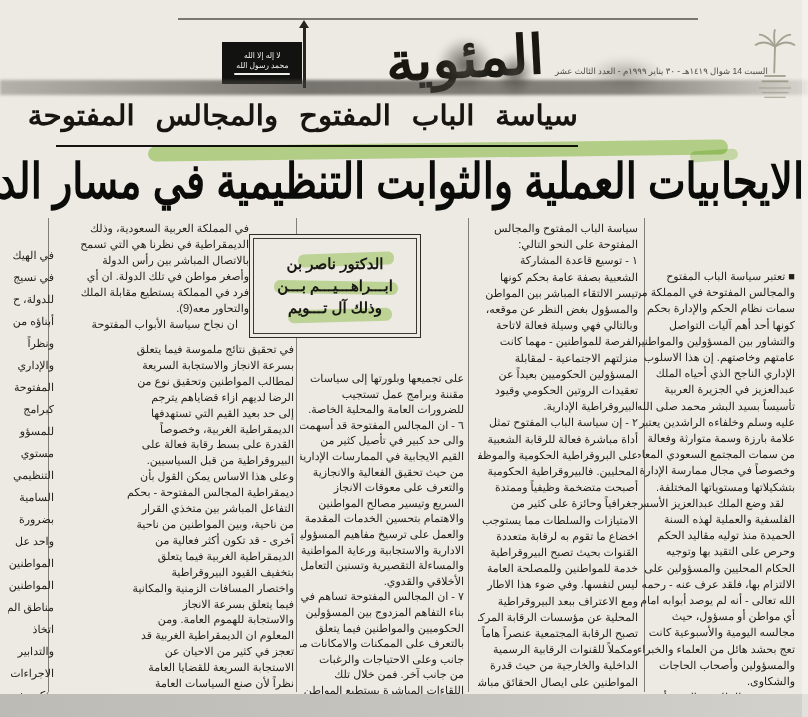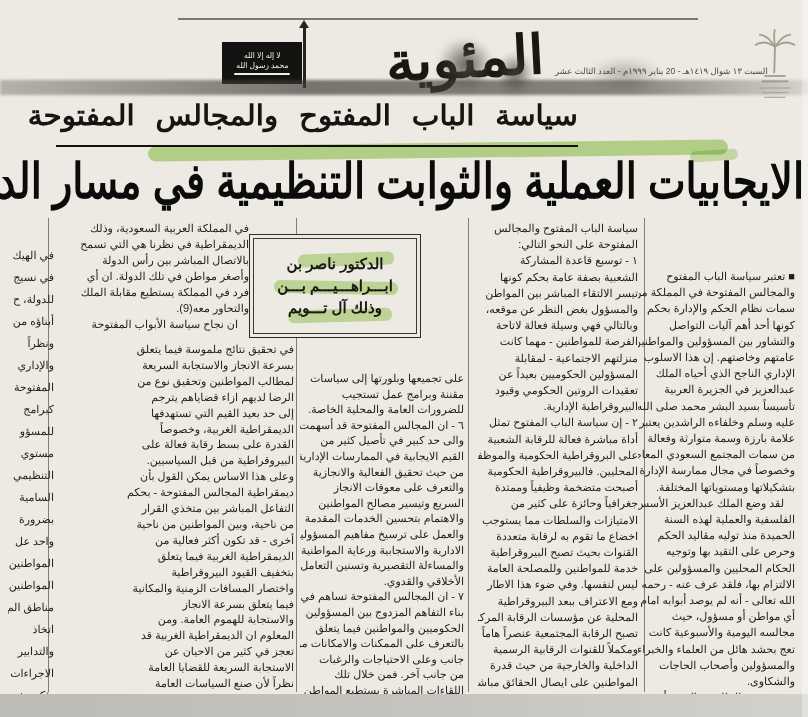--- a/index.html
+++ b/index.html
@@ -99,21 +99,21 @@
   <div class="flag-finial"></div>
   <div class="flag-pole"></div>
 
   <div class="mast-title">المئوية</div>
 
   <div class="ghost g1"></div>
   <div class="ghost g2"></div>
   <div class="ghost g3"></div>
   <div class="mast-shadow"></div>
 
-  <div class="dateline">السبت ١٣ شوال ١٤١٩هـ - 20 يناير ١٩٩٩م - العدد الثالث عشر</div>
+  <div class="dateline">السبت 14 شوال ١٤١٩هـ - ٣٠ يناير ١٩٩٩م - العدد الثالث عشر</div>
 
   <svg class="palm" viewBox="0 0 40 54">
     <g stroke="#93907f" stroke-width="1.4" fill="none">
       <path d="M20 14 L19.4 34"></path>
       <path d="M20 14 C14 10 9 10 5 13"></path>
       <path d="M20 14 C26 10 31 10 35 13"></path>
       <path d="M20 14 C16 8 12 5 8 5"></path>
       <path d="M20 14 C24 8 28 5 32 5"></path>
       <path d="M20 14 C19 7 19 4 20 1"></path>
       <path d="M12 36 H28"></path>

